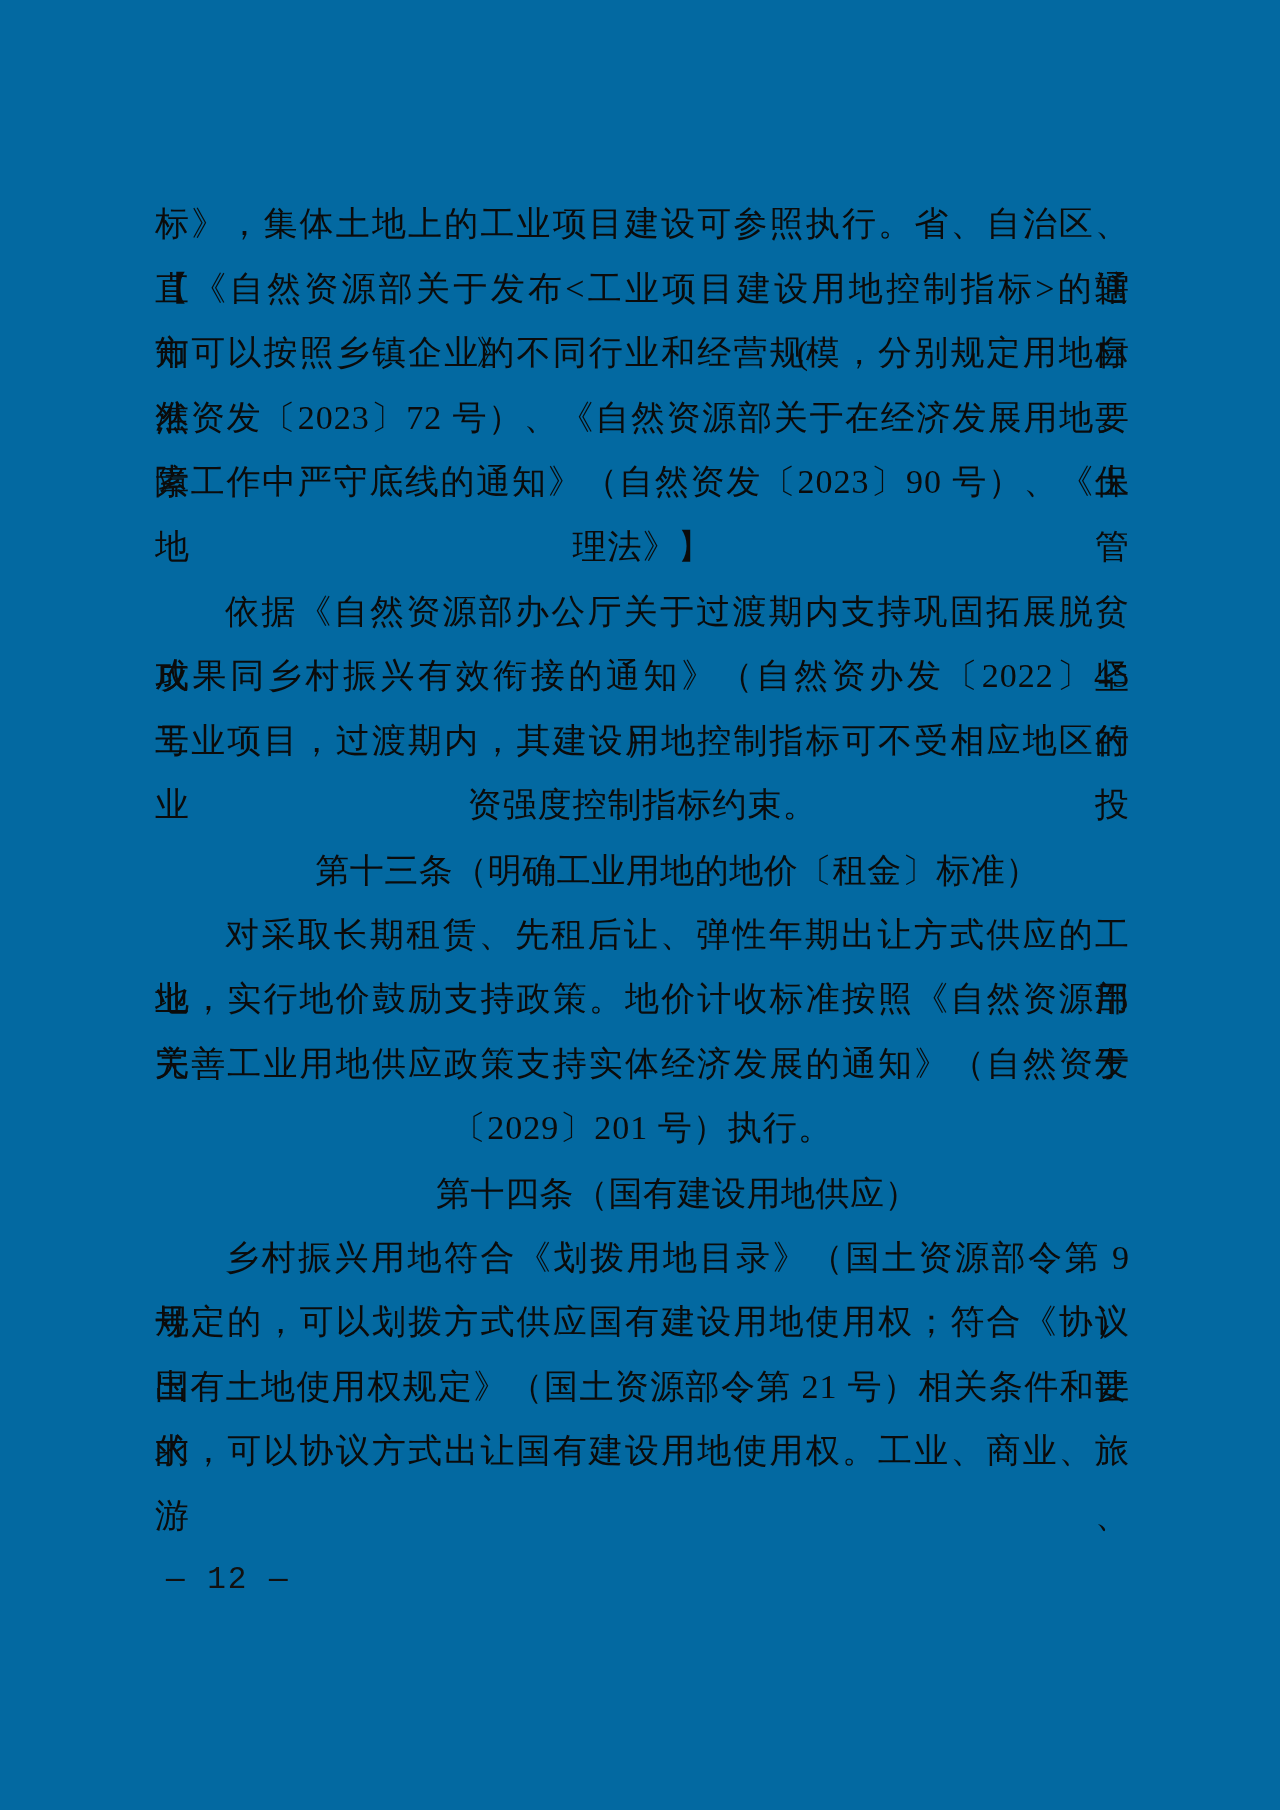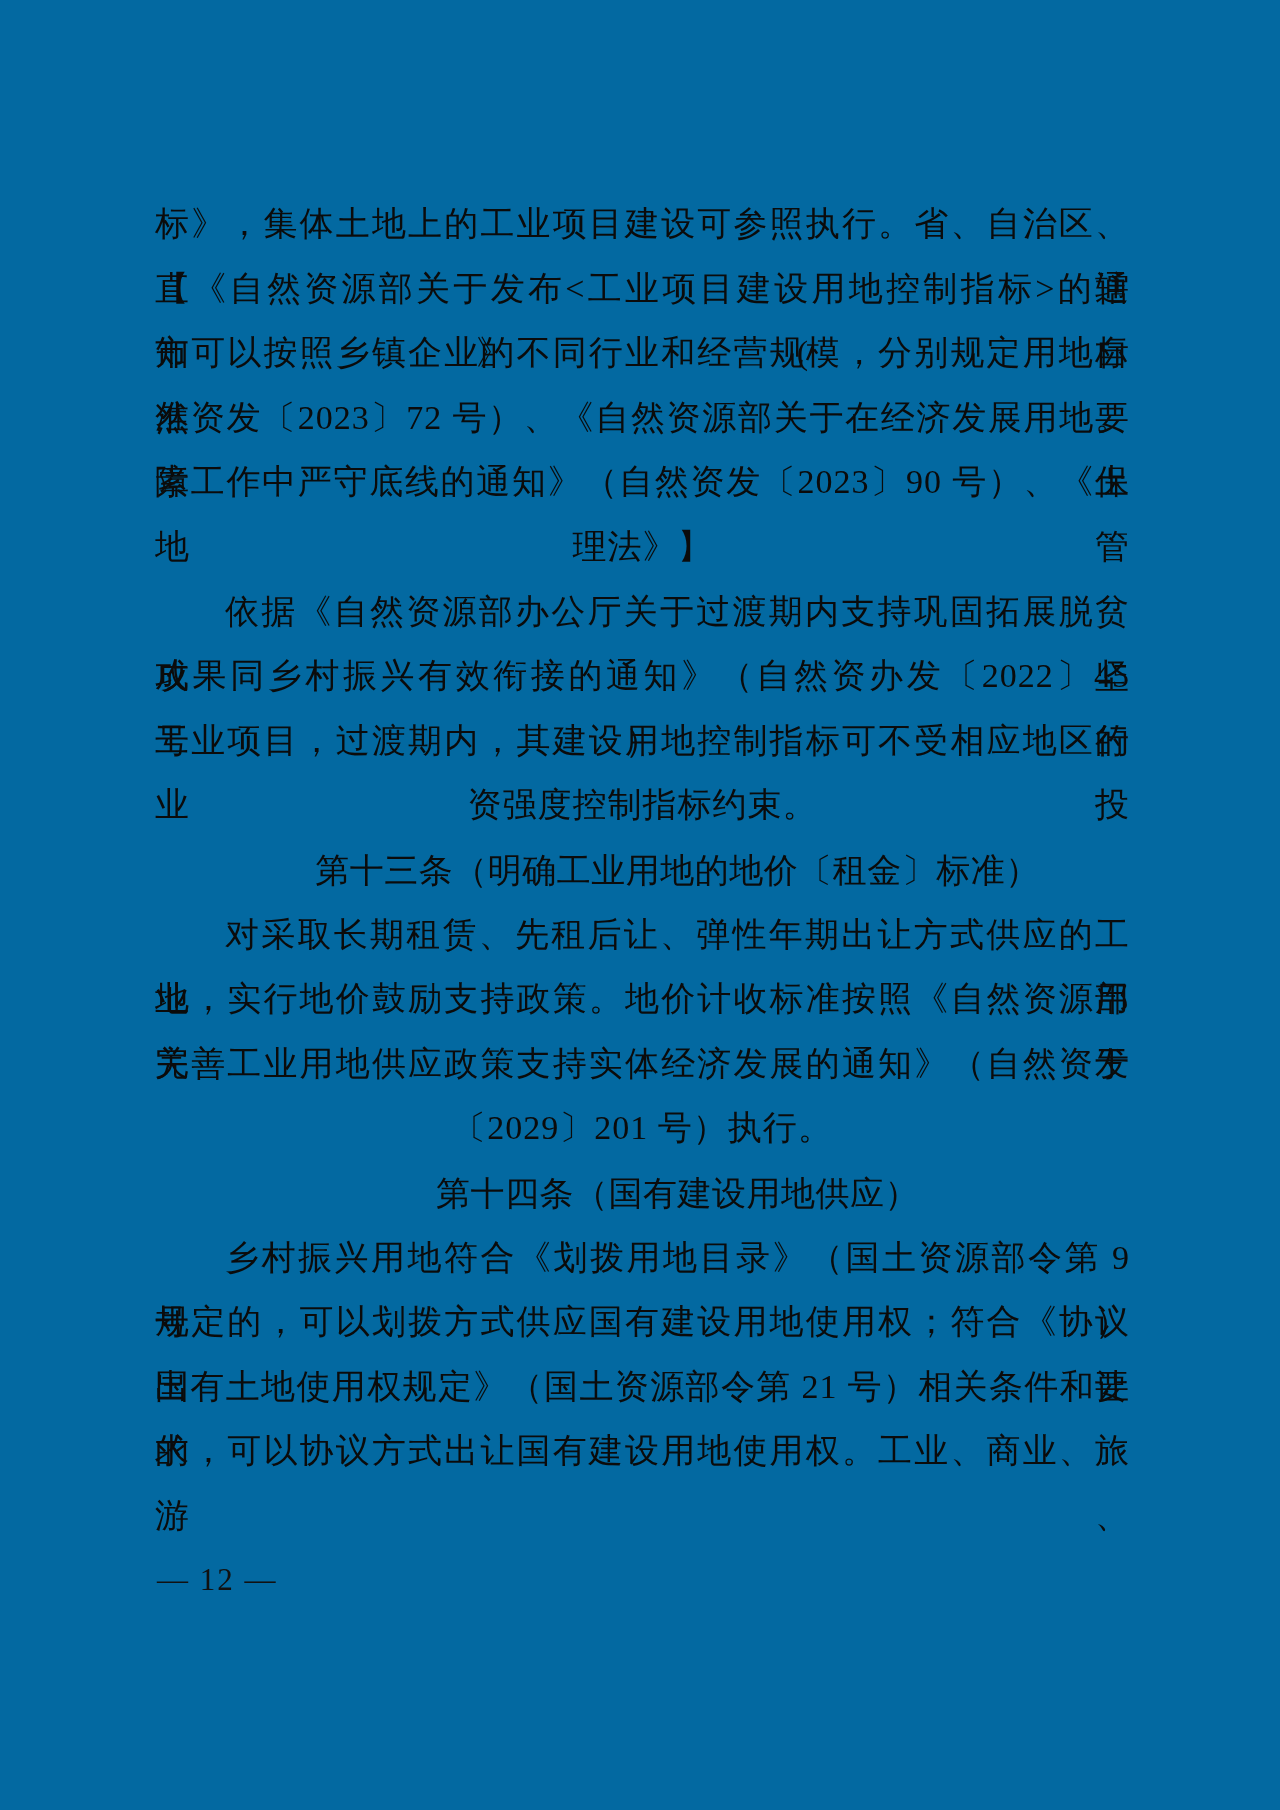--- a/index.html
+++ b/index.html
@@ -41,26 +41,26 @@
   .doc-line.indent {
     text-indent: 70px;
   }
   .doc-line.heading {
     font-family: "Liberation Sans", sans-serif;
     font-weight: normal;
     letter-spacing: 0.5px;
   }
   .page-number {
     position: absolute;
-    left: 157px;
+    left: 166px;
     top: 1562px;
     font-size: 31px;
     letter-spacing: 2px;
     color: #111111;
-    font-family: Liberation Serif, serif;
+    font-family: Liberation Mono, monospace;
   }
 </style>
 </head>
 <body>
 
 <div class="page">
   <div class="text-block">
       <div class="doc-line fill">标》，集体土地上的工业项目建设可参照执行。省、自治区、直辖</div>
       <div class="doc-line fill">【《自然资源部关于发布&lt;工业项目建设用地控制指标&gt;的通知》(自</div>
       <div class="doc-line fill">市可以按照乡镇企业的不同行业和经营规模，分别规定用地标准。</div>

